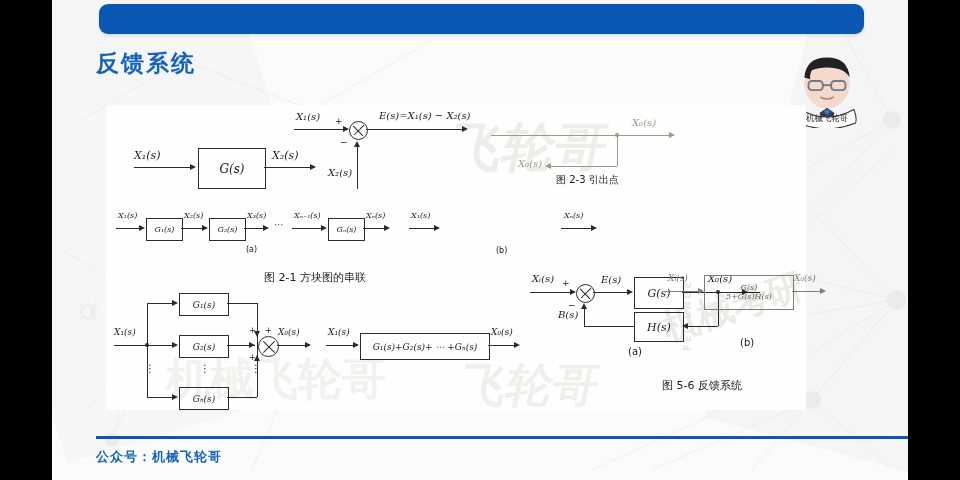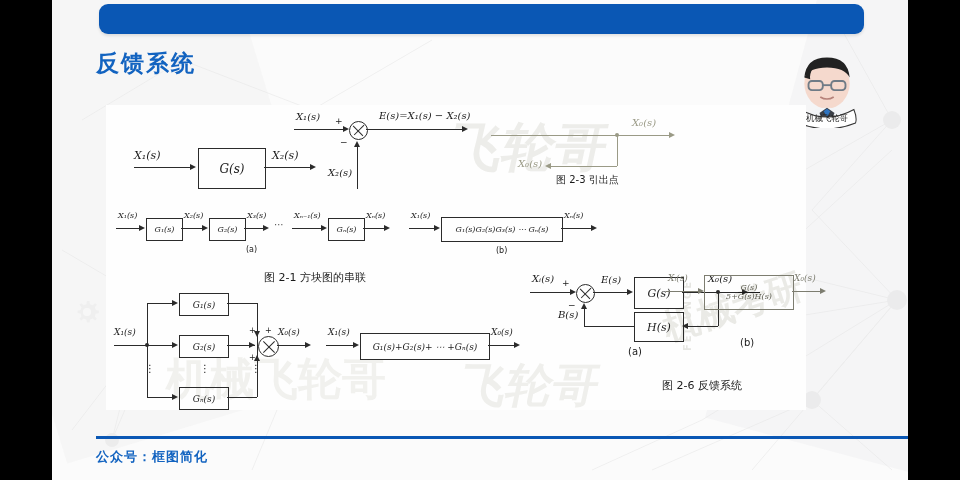--- a/index.html
+++ b/index.html
@@ -206,23 +206,20 @@
         <span class="lbl" style="position:static;font-size:8px;">Gₙ(s)</span>
       </div>
       <div class="lbl" style="left:260px;top:106px;font-size:8px;">Xₙ(s)</div>
       <div class="ink hline" style="left:257px;top:123px;width:24px;"></div>
       <div class="arrow ar-r" style="left:278px;top:119.5px;"></div>
       <div class="cap" style="left:140px;top:140px;font-size:8px;">(a)</div>
 
       <div class="lbl" style="left:305px;top:106px;font-size:8px;">X₁(s)</div>
       <div class="ink hline" style="left:303px;top:123px;width:28px;"></div>
       <div class="arrow ar-r" style="left:328px;top:119.5px;"></div>
-      <div class="box" style="left:335px;top:112px;width:120px;height:23px;">
-        <span class="lbl" style="position:static;font-size:8px;">G₁(s)G₂(s)G₃(s) ⋯ Gₙ(s)</span>
-      </div>
       <div class="lbl" style="left:458px;top:106px;font-size:8px;">Xₙ(s)</div>
       <div class="ink hline" style="left:455px;top:123px;width:32px;"></div>
       <div class="arrow ar-r" style="left:485px;top:119.5px;"></div>
       <div class="cap" style="left:390px;top:141px;font-size:8px;">(b)</div>
 
       <div class="cap" style="left:158px;top:165px;font-size:11px;">图 2-1  方块图的串联</div>
 
       <div class="lbl" style="left:8px;top:222px;font-size:9px;">X₁(s)</div>
       <div class="ink hline" style="left:8px;top:240px;width:62px;"></div>
       <div class="dot" style="left:39px;top:238px;"></div>
@@ -306,24 +303,24 @@
         <div class="frac lbl" style="position:static;font-size:8px;color:#5e5e52;">
           <span class="num">G(s)</span>
           <span>5+G(s)H(s)</span>
         </div>
       </div>
       <div class="ink hline" style="left:686px;top:186px;width:30px;background:#7d7d70;"></div>
       <div class="arrow ar-r" style="left:714px;top:182.5px;border-left-color:#7d7d70;"></div>
       <div class="lbl" style="left:688px;top:168px;font-size:9px;color:#7d7d70;">X₀(s)</div>
       <div class="cap" style="left:634px;top:232px;font-size:10px;">(b)</div>
 
-      <div class="cap" style="left:556px;top:273px;font-size:11px;">图 2-6  反馈系统</div>
+      <div class="cap" style="left:556px;top:273px;font-size:11px;">图 5-6  反馈系统</div>
 
     </div>
 
     <div class="footrule"></div>
-    <div class="foottext">公众号：框图简化</div>
+    <div class="foottext">公众号：机械飞轮哥</div>
 
   </div>
 
   <div class="letterbox lb-left"></div>
   <div class="letterbox lb-right"></div>
 </div>
 
 </body></html>

